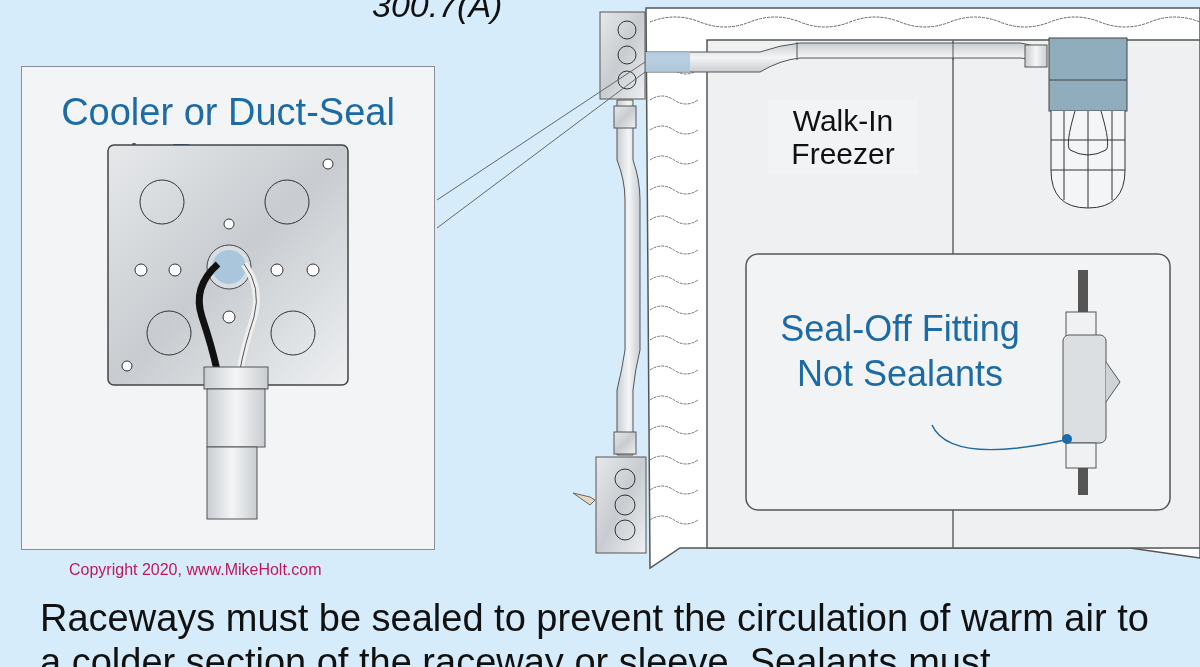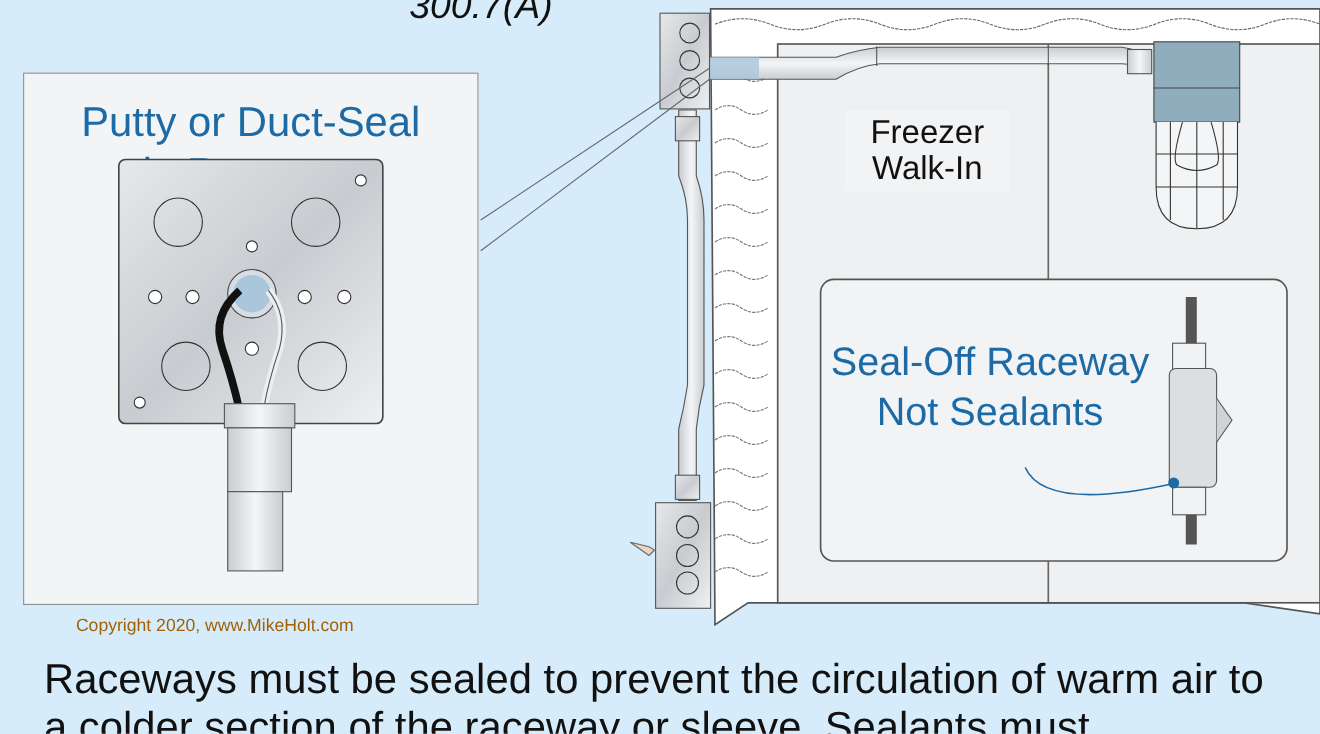--- a/index.html
+++ b/index.html
@@ -14,21 +14,21 @@
   }
   .detail-panel {
     position:absolute; left:21px; top:66px; width:414px; height:484px;
     background:#f3f4f6; border:1px solid #8a8f94; box-sizing:border-box;
   }
   .detail-title {
     position:absolute; left:0; right:0; top:22px; text-align:center;
     font-size:38px; line-height:46px; color:#1c6aa6;
   }
   .copyright {
-    position:absolute; left:69px; top:561px; font-size:16px; color:#a16207;
+    position:absolute; left:69px; top:561px; font-size:16px; color:#be185d;
     font-family:"Liberation Sans Narrow","Liberation Sans", sans-serif;
   }
   .caption {
     position:absolute; left:40px; top:596px; width:1140px;
     font-size:38px; line-height:44px; color:#111;
   }
   .scene { position:absolute; left:0; top:0; }
   .walkin-label {
     position:absolute; left:768px; top:100px; width:150px; text-align:center;
     font-size:30px; line-height:33px; color:#111; background:#f2f3f4;
@@ -132,32 +132,32 @@
   <rect x="1078" y="270" width="10" height="225" fill="#555"></rect>
   <rect x="1066" y="312" width="30" height="25" fill="#f0f1f2" stroke="#555"></rect>
   <rect x="1063" y="335" width="43" height="108" rx="6" fill="#dcdfe2" stroke="#555"></rect>
   <path d="M1106 362 L1120 382 L1106 402" fill="#cfd3d6" stroke="#555"></path>
   <rect x="1066" y="443" width="30" height="25" fill="#f0f1f2" stroke="#555"></rect>
   <path d="M932 425 Q950 465 1065 440" fill="none" stroke="#1c6aa6" stroke-width="1.5"></path>
   <circle cx="1067" cy="439" r="5" fill="#1c6aa6"></circle>
 </svg>
 
 <div class="walkin-label">
+  <div>Walk-In</div>
   <div>Freezer</div>
-  <div>Walk-In</div>
 </div>
 
 <div class="seal-label">
-  <div>Seal-Off Raceway</div>
+  <div>Seal-Off Fitting</div>
   <div>Not Sealants</div>
 </div>
 
 <div class="detail-panel">
   <div class="detail-title">
-    <div>Putty or Duct-Seal</div>
+    <div>Cooler or Duct-Seal</div>
     <div>in Raceway</div>
   </div>
   <svg width="414" height="484" style="position:absolute;left:0;top:0;">
     <rect x="86" y="78" width="240" height="240" rx="6" fill="url(#metal)" stroke="#444" stroke-width="1.5"></rect>
     <circle cx="306" cy="97" r="5" fill="#fff" stroke="#333"></circle>
     <circle cx="105" cy="299" r="5" fill="#fff" stroke="#333"></circle>
     <circle cx="140" cy="135" r="22" fill="none" stroke="#333"></circle>
     <circle cx="265" cy="135" r="22" fill="none" stroke="#333"></circle>
     <circle cx="147" cy="266" r="22" fill="none" stroke="#333"></circle>
     <circle cx="271" cy="266" r="22" fill="none" stroke="#333"></circle>

